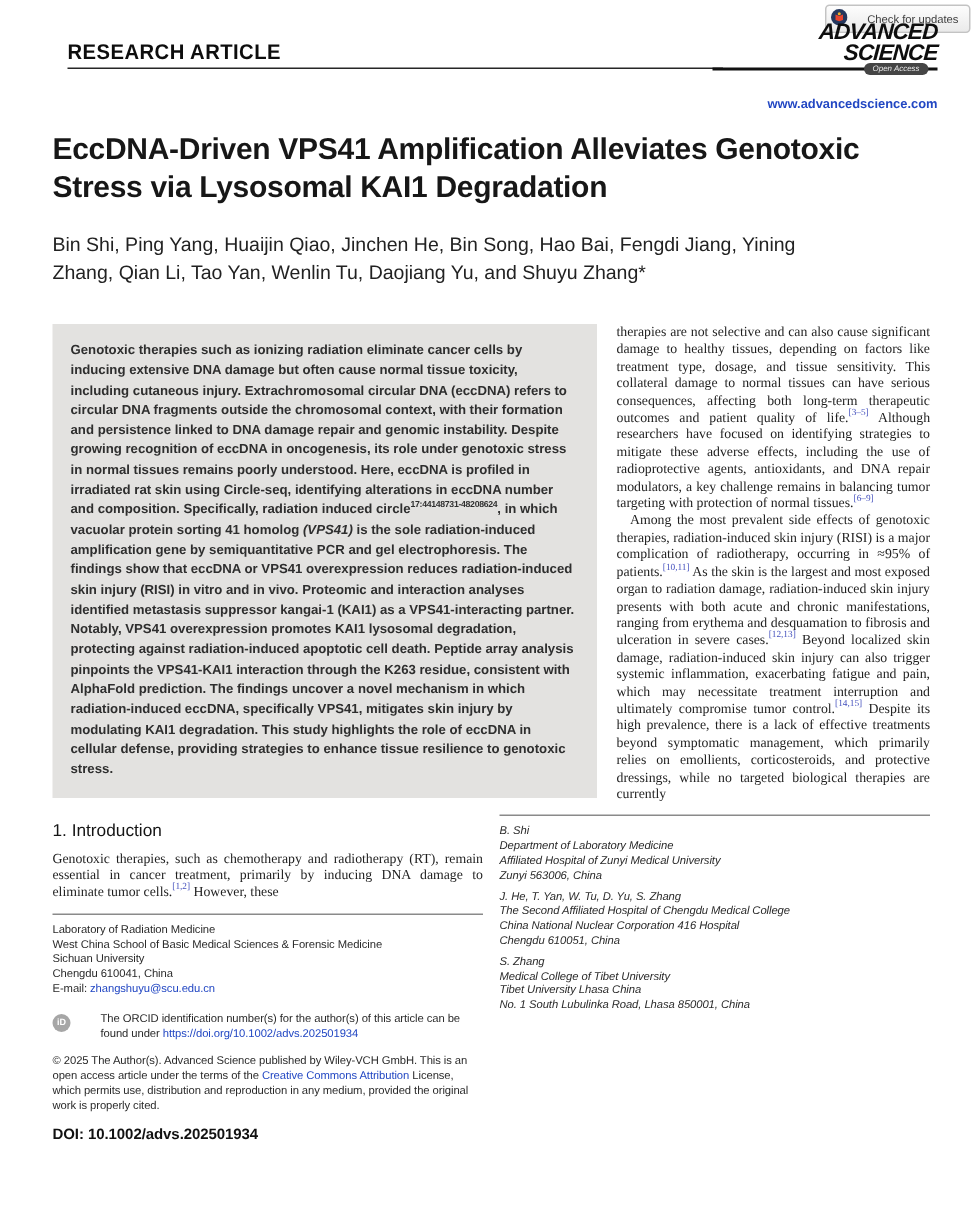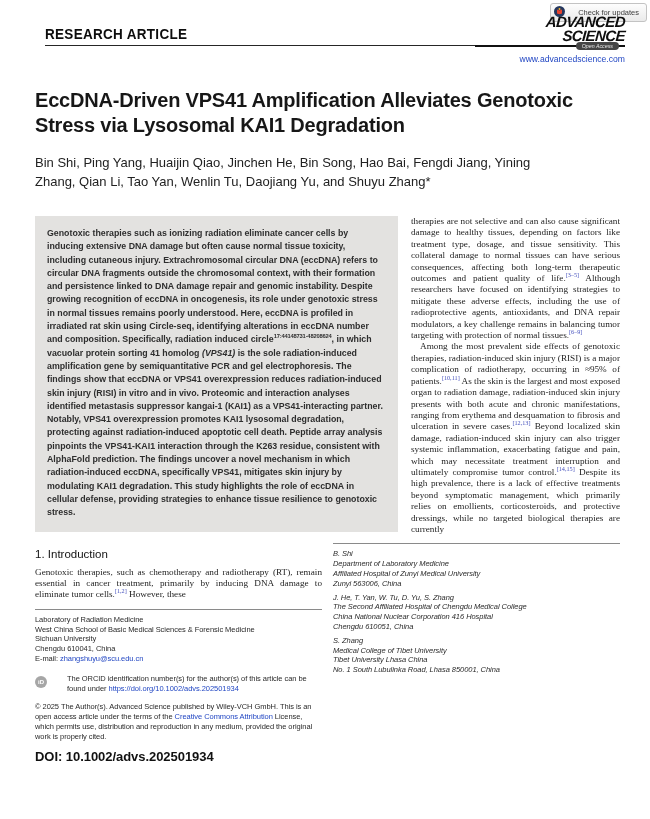--- a/index.html
+++ b/index.html
@@ -13,21 +13,21 @@
            background:linear-gradient(#fdfdfd,#eaeaea); font-size:7.5px; color:#3c3c3c; cursor:pointer; }
   .research-label { position:absolute; left:45px; top:27px; font-size:13.5px; font-weight:800;
                     letter-spacing:0.3px; color:#0d0d0d; transform:scaleY(1.05); }
   .header-rule { position:absolute; left:45px; top:45px; width:437px; border-top:1.4px solid #262626; }
   .logo { position:absolute; right:25px; top:15px; width:150px; text-align:right; color:#0e0e0e; }
   .logo-l1, .logo-l2 { font-style:italic; font-weight:800; font-size:15px; line-height:13.5px;
                        letter-spacing:-0.6px; transform:skewX(-4deg); }
   .logo-bar { position:relative; height:2.4px; background:#111; margin-top:2.5px; }
   .oa-pill { position:absolute; right:6px; top:-3px; background:#454545; color:#e8e8e8;
              font-size:5.3px; font-style:italic; line-height:8px; padding:0 6px; border-radius:5px; }
-  .site-url { position:absolute; right:25px; top:54px; font-size:8.6px; font-weight:400; color:#1f44bd; }
+  .site-url { position:absolute; right:25px; top:64px; font-size:8.6px; font-weight:700; color:#1f44bd; }
 
   
   .main { position:absolute; left:35px; top:88px; width:585px; }
   .title { width:582px; font-size:20px; line-height:25px; font-weight:700; color:#171717;
            letter-spacing:-0.2px; }
   .authors { margin-top:15px; width:508px; font-size:13px; line-height:19px; 
              font-weight:500; color:#222; }
   .columns { display:flex; gap:11px; margin-top:25px; }
   .col-left { width:287px; flex:none; }
   .col-right { width:287px; flex:none; }
@@ -52,21 +52,21 @@
   .fn { font-size:7.5px; line-height:9.8px; color:#2a2a2a; letter-spacing:-0.05px; }
   .fn-left { padding-top:5px; }
   .fn-block { margin-top:4px;font-style:italic; }
   .fn-block:first-child { margin-top:0; }
   .link { color:#2247c3; cursor:pointer; }
   .orcid-row { display:flex; gap:20px; margin-top:10px; }
   .orcid-icon { flex:none; width:12px; height:12px; border-radius:50%; background:#a6a6a6;
                 color:#fff; font-size:6px; font-weight:700; text-align:center; line-height:12px;
                 margin-top:2px; }
   .copyright { margin-top:9px; }
-  .doi { margin-top:10px; font-weight:700; font-size:13px; color:#111; }
+  .doi { margin-top:10px; font-weight:700; font-size:10px; color:#111; }
 </style>
 </head>
 <body>
 
 <div class="badge">
   <span>
     <svg width="11" height="11" viewBox="0 0 11 11">
       <circle cx="5.5" cy="5.5" r="5.5" fill="#24375e"></circle>
       <path d="M3 3.6 L5.5 4.6 L8 3.6 L8 7.4 L5.5 8.2 L3 7.4 Z" fill="#e8442e"></path>
       <circle cx="5.5" cy="3.1" r="1" fill="#f2b32a"></circle>

